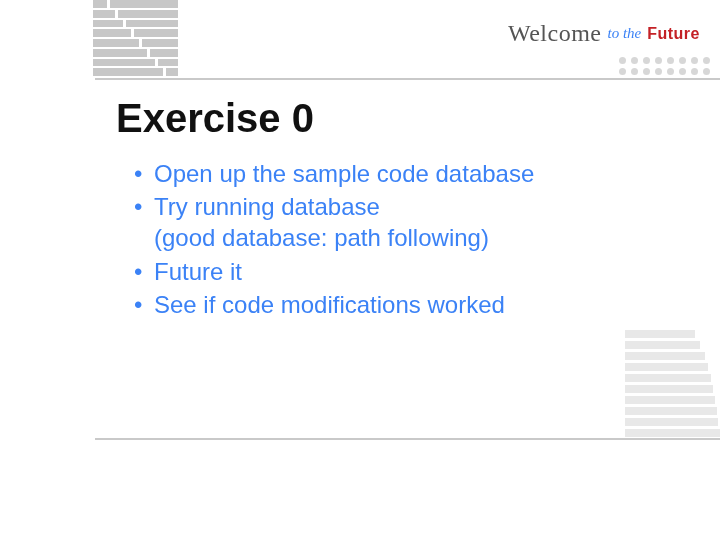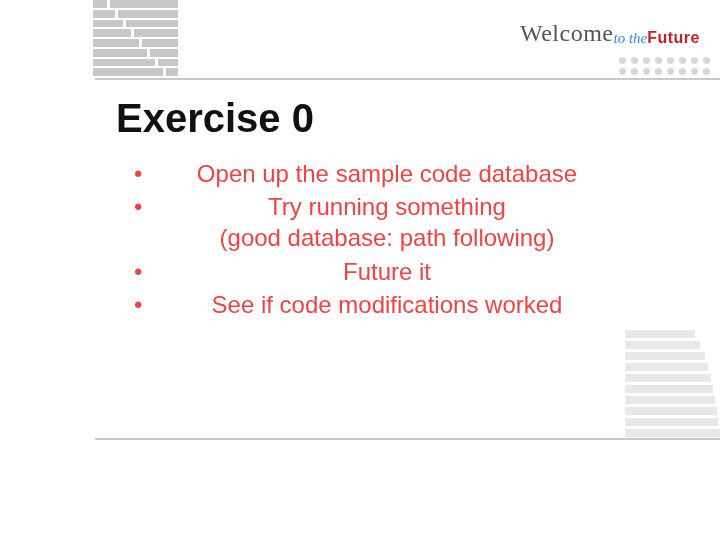--- a/index.html
+++ b/index.html
@@ -52,21 +52,22 @@
     border-radius: 50%;
     background: #d7d7d7;
   }
 
   
   .brand {
     position: absolute;
     top: 20px;
     right: 20px;
     display: flex;
-    align-items: flex-end;
+    align-items: center;
+    gap: 6px;
   }
   .brand .welcome {
     font-family: Georgia, "Times New Roman", serif;
     font-size: 24px;
     color: #555555;
     letter-spacing: 0.5px;
   }
   .brand .tothe {
     font-family: Georgia, "Times New Roman", serif;
     font-style: italic;
@@ -127,24 +128,23 @@
     color: #111111;
   }
 
   
   .bullets {
     position: absolute;
     top: 158px;
     left: 134px;
     right: 100px;
     font-size: 24px;
-    color: #ef4444;
+    color: #3b82f6;
     line-height: 1.3;
     list-style: none;
-    text-align: center;
   }
   .bullets li {
     position: relative;
     padding-left: 20px;
     margin-bottom: 2px;
   }
   .bullets li::before {
     content: "•";
     position: absolute;
     left: 0;
@@ -236,21 +236,21 @@
 
 <div class="rule-top"></div>
 
 <h1 class="title">Exercise 0</h1>
 
 <ul class="bullets">
   <li>
     <span>Open up the sample code database</span>
   </li>
   <li>
-    <span>Try running something</span>
+    <span>Try running database</span>
     <span class="sub">(good database: path following)</span>
   </li>
   <li>
     <span>Future it</span>
   </li>
   <li>
     <span>See if code modifications worked</span>
   </li>
 </ul>
 

